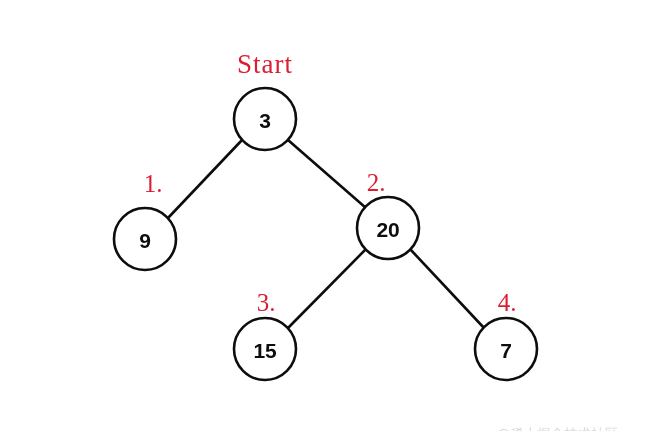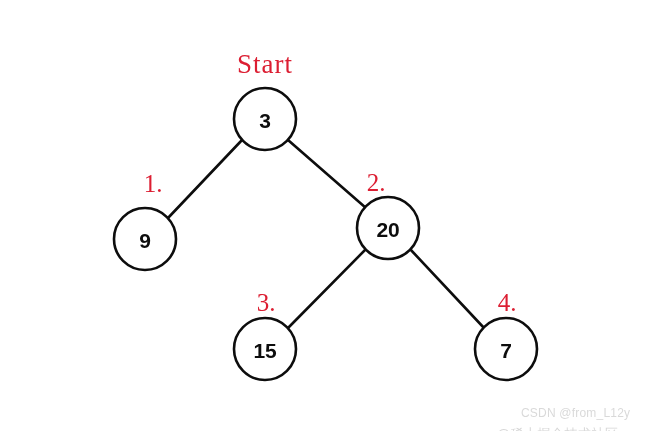--- a/index.html
+++ b/index.html
@@ -123,15 +123,14 @@
       <text class="start-label" x="265" y="64" fill="#DC1E32">Start</text>
 
       <text class="edge-label" x="153" y="183" fill="#DC1E32">1.</text>
       <text class="edge-label" x="376" y="182" fill="#DC1E32">2.</text>
       <text class="edge-label" x="266" y="302" fill="#DC1E32">3.</text>
       <text class="edge-label" x="507" y="302" fill="#DC1E32">4.</text>
     </g>
   </svg>
 
   <div class="watermark" id="watermark-primary">@稀土掘金技术社区</div>
-  <div class="watermark" id="watermark-secondary">CSDN @from_L12y</div>
 
 </div>
 
 </body></html>

